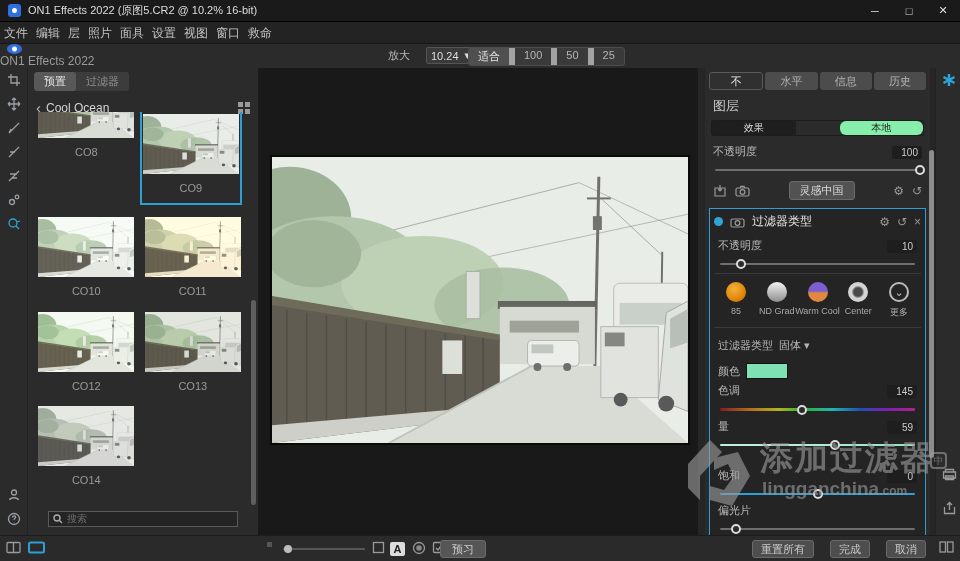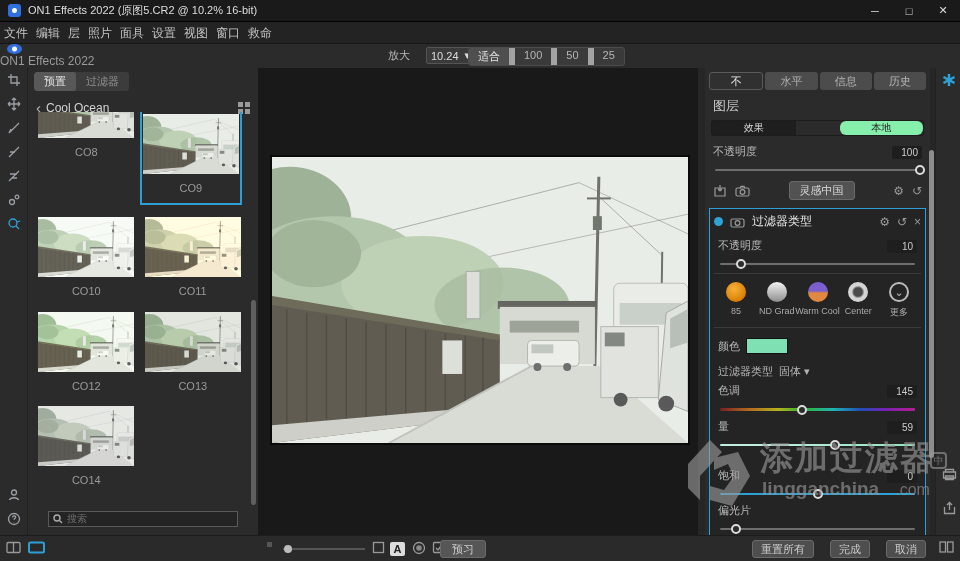--- a/index.html
+++ b/index.html
@@ -114,21 +114,21 @@
   .bb-knob { position:absolute; left:5px; top:50%; transform:translate(-50%,-50%); width:8px; height:8px; background:#bdbdbd; border-radius:50%; }
   .bb-A { position:absolute; left:390px; top:6px; width:15px; height:14px; background:#dcdcdc; color:#222; font-weight:bold; font-size:11px; border-radius:2px; display:flex; align-items:center; justify-content:center; }
   .bb-btn { position:absolute; top:4px; height:18px; background:#4e4e4e; border:1px solid #6a6a6a; border-radius:3px; color:#ccc; font-size:11px; display:flex; align-items:center; justify-content:center; padding:0 8px; }
   .preview-btn { left:440px; width:46px; background:#565656; }
 
   
   .watermark { position:absolute; left:652px; top:428px; width:300px; height:100px; opacity:.62; pointer-events:none; z-index:50; color:#9a9a9a; }
   .wm-logo { position:absolute; left:28px; top:2px; }
   .wm-cn { position:absolute; left:108px; top:8px; font-size:33px; font-weight:bold; letter-spacing:2px; color:#9a9a9a; }
   .wm-en { position:absolute; left:110px; top:50px; font-size:19px; font-weight:bold; color:#9a9a9a; }
-  .wm-com { font-size:16px; font-weight:normal;padding-left:16px; }
+  .wm-com { font-size:12px; font-weight:bold; }
   .wm-badge { position:absolute; left:278px; top:24px; width:17px; height:17px; border:2px solid #9a9a9a; border-radius:4px; font-size:10px; display:flex; align-items:center; justify-content:center; }
 </style>
 </head>
 <body>
 
 <div class="screen">
 
   <svg width="0" height="0" style="position:absolute">
     <symbol id="street" viewBox="0 0 420 290" preserveAspectRatio="none">
       <rect x="0" y="0" width="420" height="290" fill="#e9ece6"></rect>
@@ -439,26 +439,26 @@
             <span class="pcirc p-ct"></span>
             <span class="plabel">Center</span>
           </div>
         <div class="preset">
             <span class="pcirc p-more">⌄</span>
             <span class="plabel">更多</span>
           </div>
       </div>
       <div class="divider"></div>
       <div class="inline-label">
+        <span>过滤器类型</span>
+        <span><span>固体</span> <span>▾</span></span>
+      </div>
+      <div class="inline-label">
         <span>颜色</span>
         <span class="swatch"></span>
-      </div>
-      <div class="inline-label">
-        <span>过滤器类型</span>
-        <span><span>固体</span> <span>▾</span></span>
       </div>
       <div class="rp-row" style="margin-top:4px">
         <span>色调</span>
         <span class="val">145</span>
       </div>
       <div class="slider hue-track">
           <span class="knob" style="left:42%"></span>
         </div>
       <div class="rp-row">
         <span>量</span>

